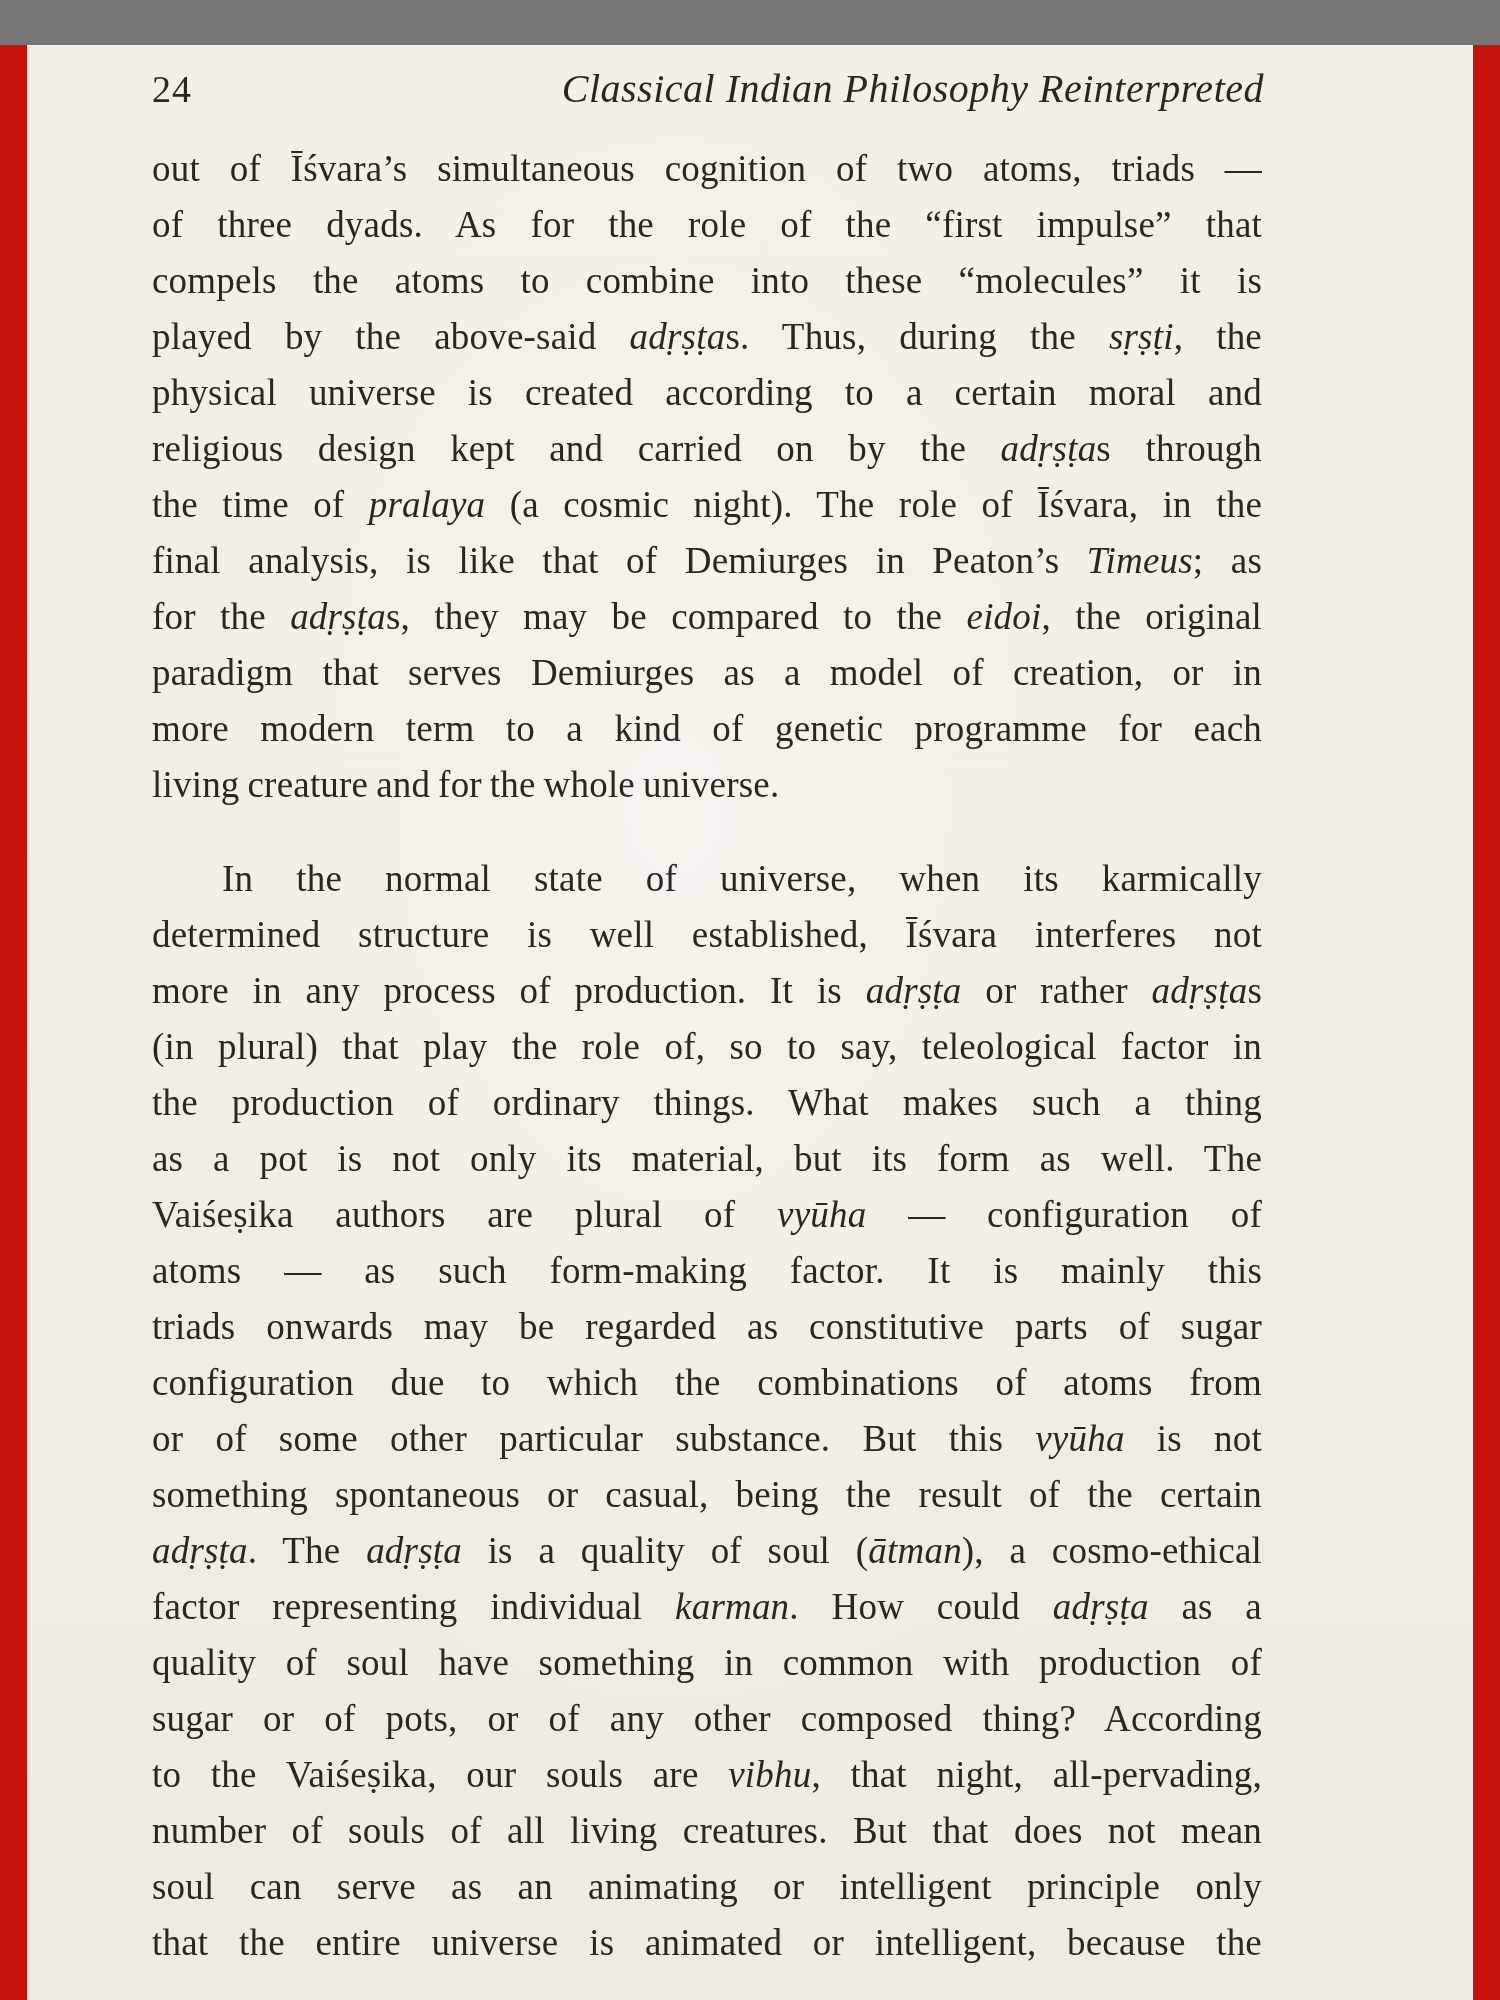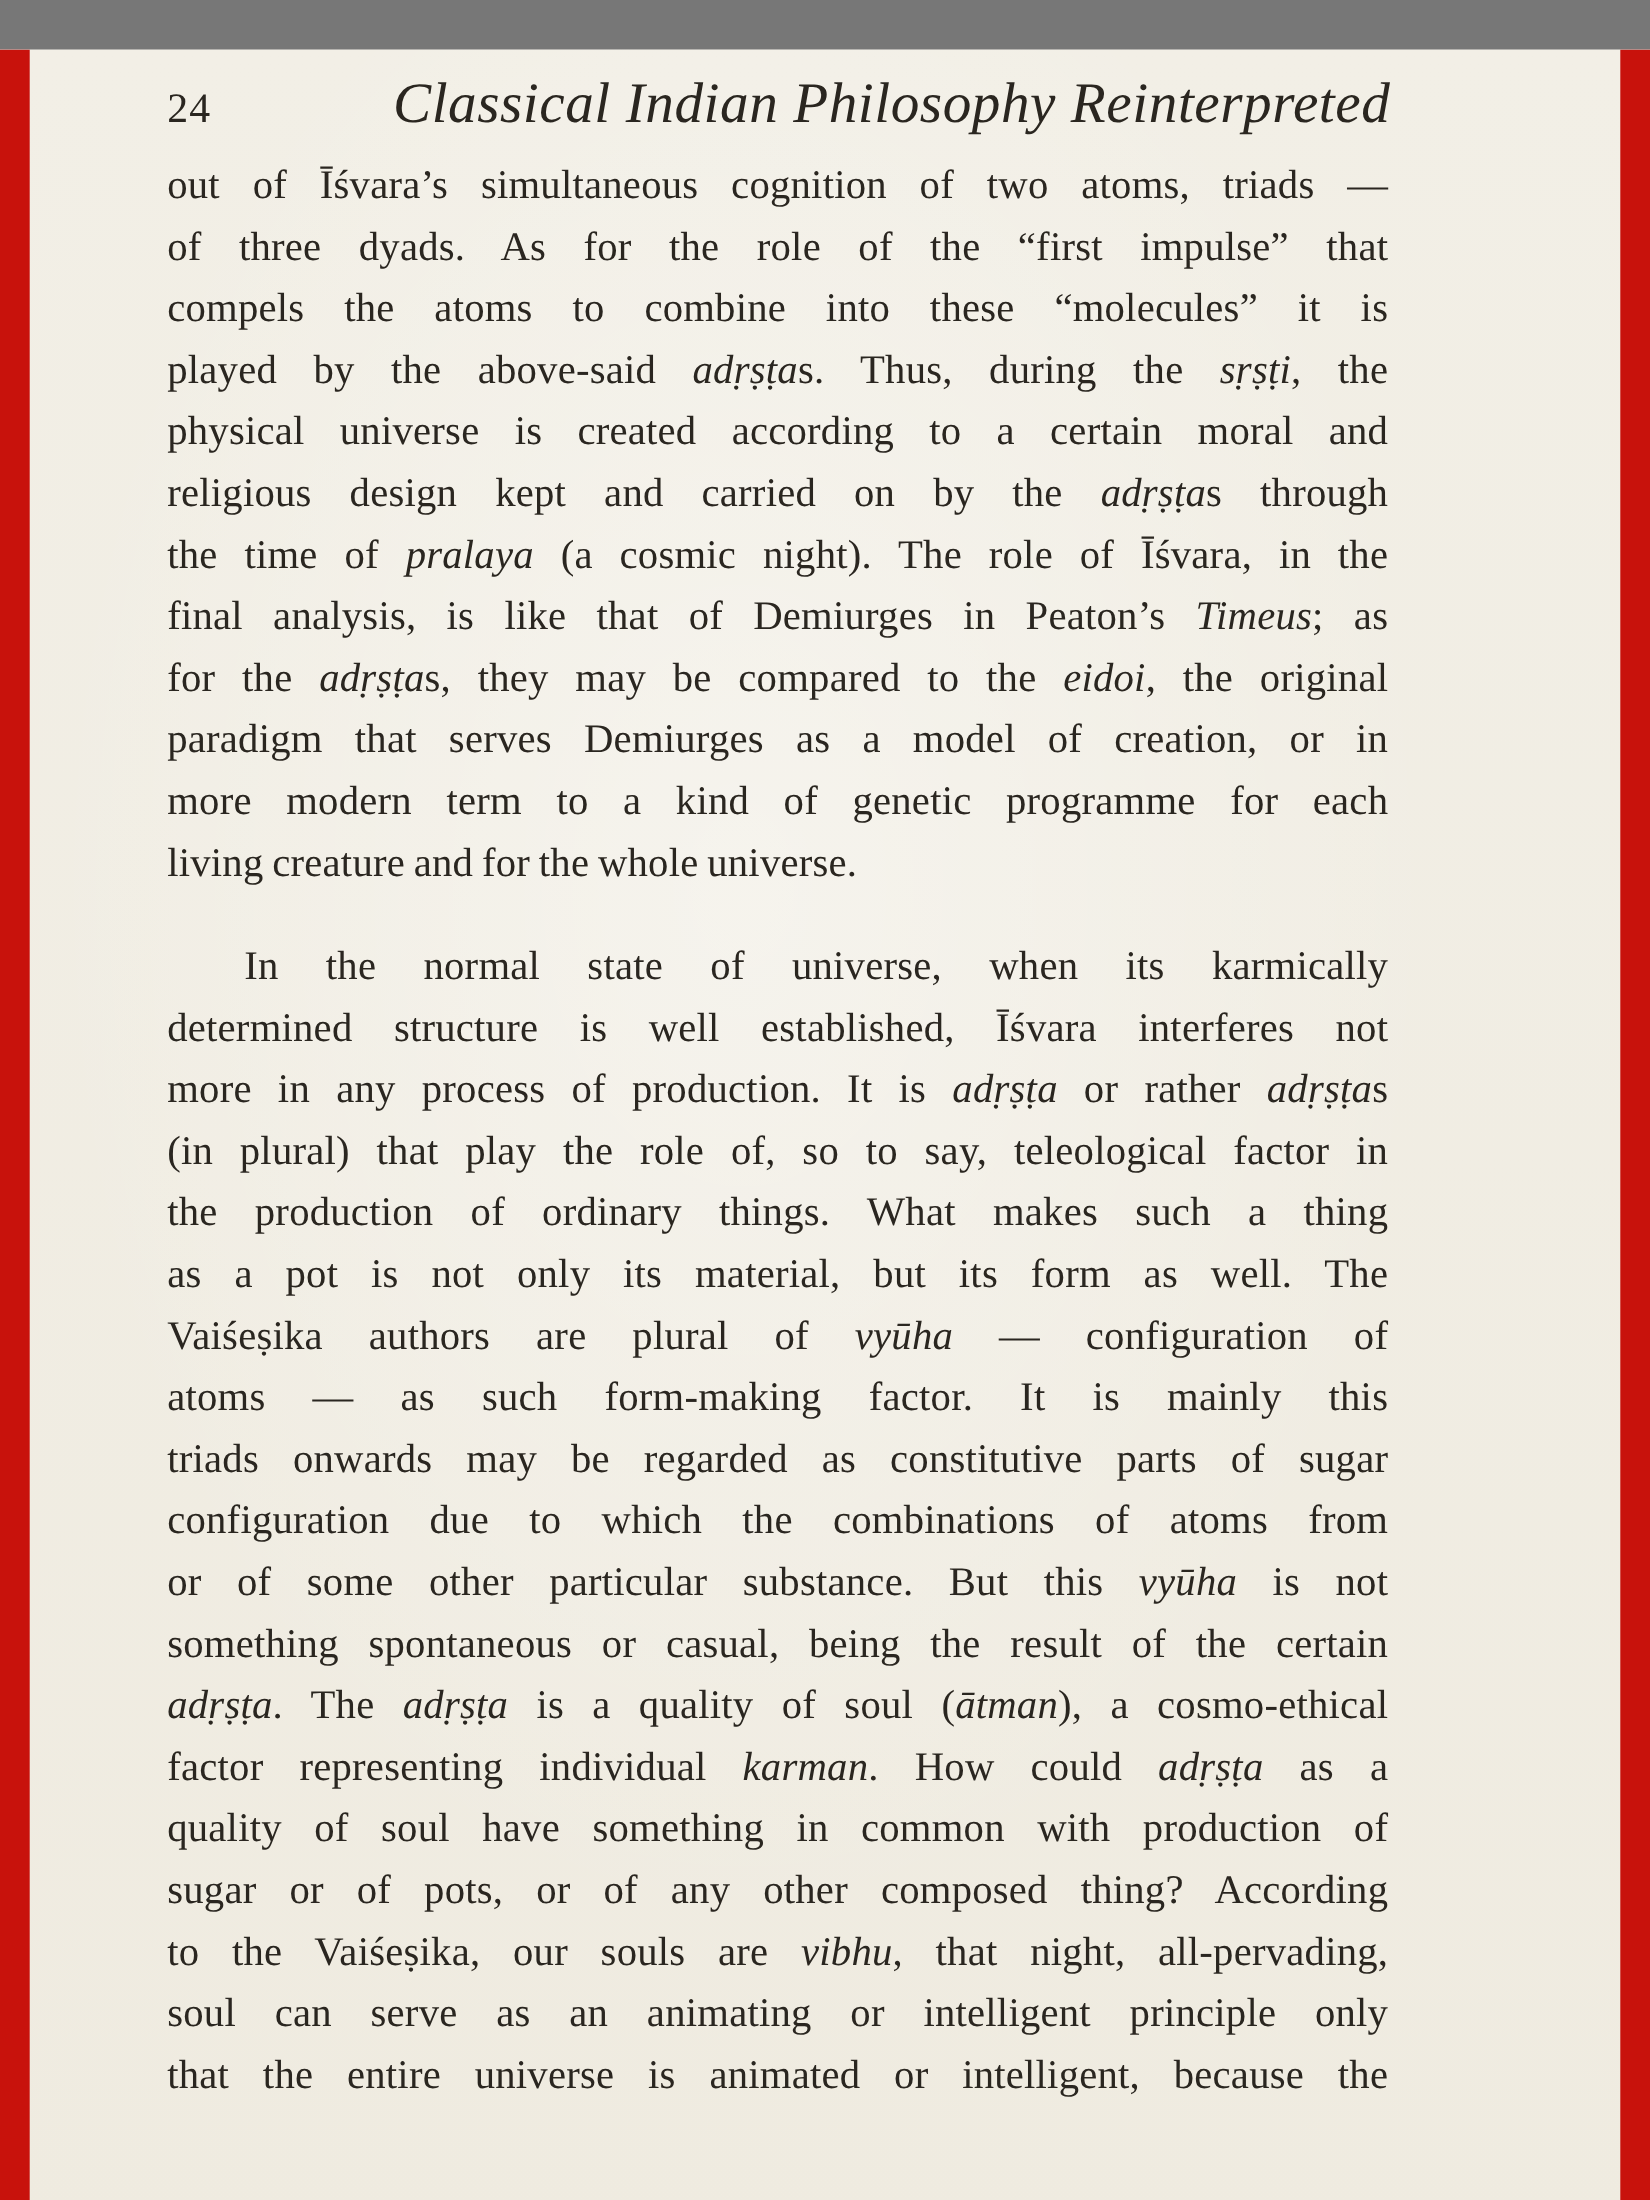--- a/index.html
+++ b/index.html
@@ -43,21 +43,21 @@
     display: flex;
     justify-content: space-between;
     align-items: baseline;
   }
   .pagenum {
     font-size: 38px;
     letter-spacing: 1px;
   }
   .runhead {
     font-style: italic;
-    font-size: 52px;
+    font-size: 40px;
     letter-spacing: 0.5px;
   }
   
   .bodytext {
     position: absolute;
     left: 152px; top: 96px;
     width: 1110px;
     font-size: 37px;
     line-height: 56px;
     letter-spacing: 0.2px;
@@ -113,17 +113,18 @@
         <div class="line"><span>atoms — as such form-making factor. It is mainly this</span></div>
         <div class="line"><span>triads onwards may be regarded as constitutive parts of sugar</span></div>
         <div class="line"><span>configuration due to which the combinations of atoms from</span></div>
         <div class="line"><span>or of some other particular substance. But this </span><span class="it">vyūha</span><span> is not</span></div>
         <div class="line"><span>something spontaneous or casual, being the result of the certain</span></div>
         <div class="line"><span class="it">adṛṣṭa</span><span>. The </span><span class="it">adṛṣṭa</span><span> is a quality of soul (</span><span class="it">ātman</span><span>), a cosmo-ethical</span></div>
         <div class="line"><span>factor representing individual </span><span class="it">karman</span><span>. How could </span><span class="it">adṛṣṭa</span><span> as a</span></div>
         <div class="line"><span>quality of soul have something in common with production of</span></div>
         <div class="line"><span>sugar or of pots, or of any other composed thing? According</span></div>
         <div class="line"><span>to the Vaiśeṣika, our souls are </span><span class="it">vibhu</span><span>, that night, all-pervading,</span></div>
+        <div class="line"><span>number of souls of all living creatures. But that does not mean</span></div>
         <div class="line"><span>soul can serve as an animating or intelligent principle only</span></div>
         <div class="line"><span>that the entire universe is animated or intelligent, because the</span></div>
       </div>
     </main>
 </div>
 
 </body></html>

